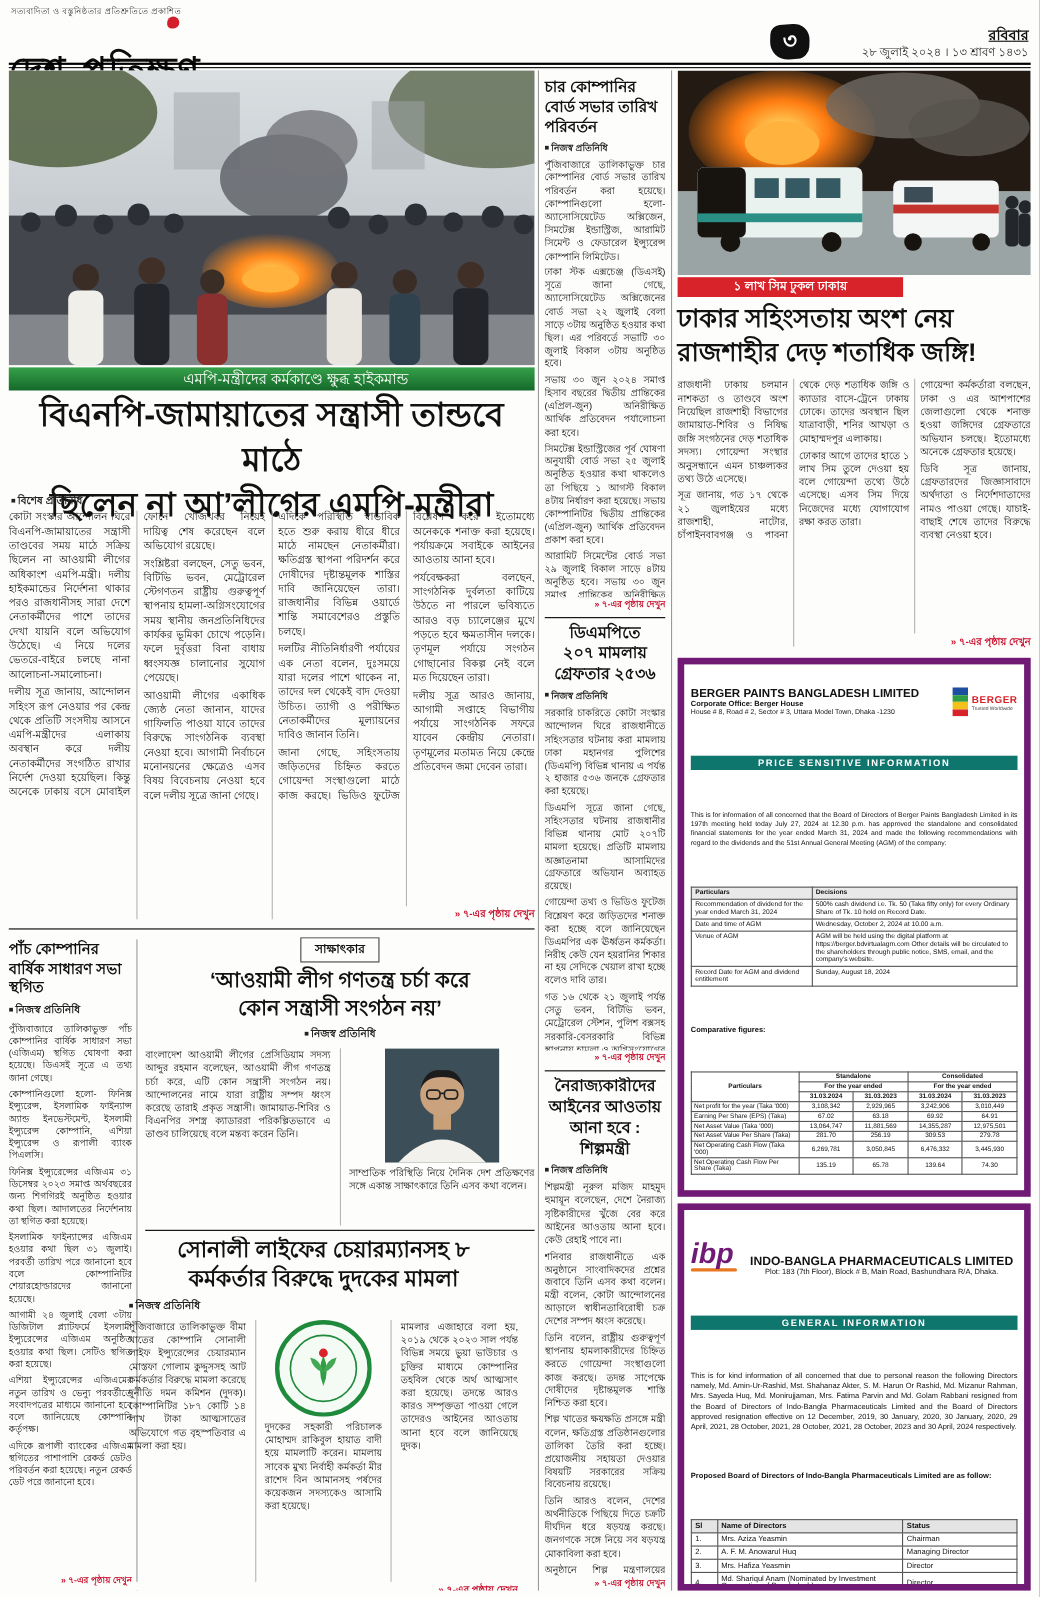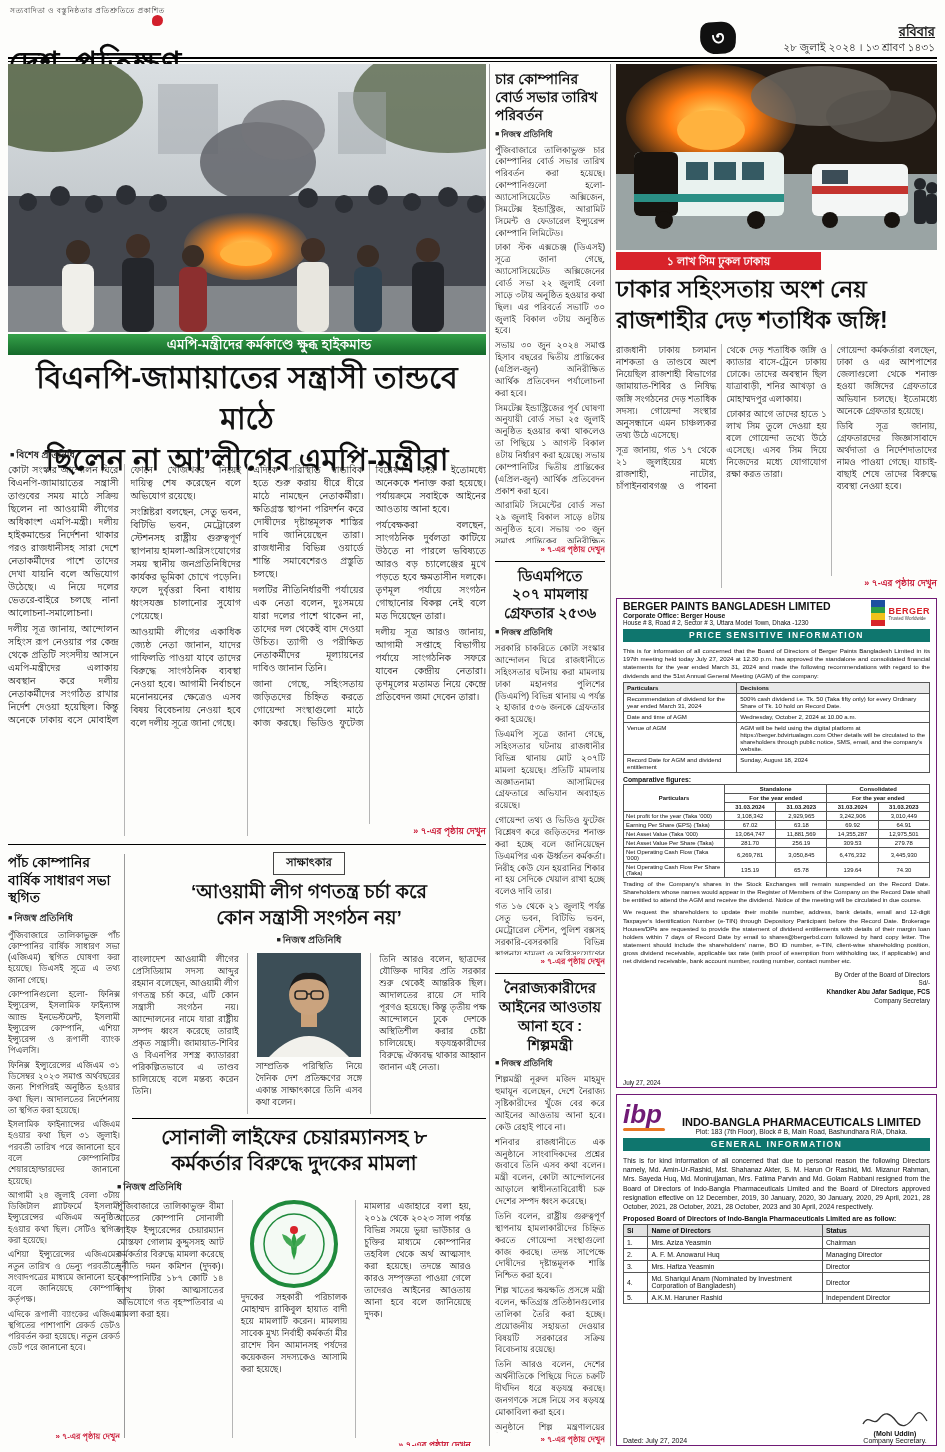--- a/index.html
+++ b/index.html
@@ -20,21 +20,21 @@
   .vrule { border-left:1px solid #9a9a9a; width:0; }
   .hrule { border-top:1px solid #000; height:0; }
   .byline { font-size:9.5px; font-weight:bold; color:#222; }
   .byline::before { content:"■ "; font-size:7px; vertical-align:1px; }
   .para { margin:0 0 3px; }
   .cont { color:#c8102e; font-weight:bold; font-size:9px; text-align:right; background:#fdfdfb; padding-left:4px; }
   .just { text-align:justify; }
 
   
   .photo-frame { overflow:hidden; background:#cfd3d6; }
-  .greenbar { background:linear-gradient(#35a149,#156а2a); background:linear-gradient(#35a149,#15692a); color:#fff; font-weight:bold; font-size:13.5px; text-align:center; line-height:21px;padding-left:44px; }
+  .greenbar { background:linear-gradient(#35a149,#156а2a); background:linear-gradient(#35a149,#15692a); color:#fff; font-weight:normal; font-size:13.5px; text-align:center; line-height:21px;padding-left:44px; }
   .lead-h { font-size:30px; font-weight:900; text-align:center; line-height:1.36; letter-spacing:0; }
   .lead-body { font-size:9.3px; line-height:1.4; column-count:4; column-gap:12px; column-rule:1px solid #b5b5b5; overflow:hidden; }
 
   
   .mid-h { font-size:14px; font-weight:900; line-height:1.3; }
   .mid-h-c { font-size:14.5px; font-weight:900; line-height:1.3; text-align:center; }
   .mid-body { font-size:8.6px; line-height:1.38; overflow:hidden; }
   .mid-sec-rule { border-top:1px solid #000; margin:5px 0; }
 
   
@@ -49,21 +49,21 @@
   
   .tag-box { display:inline-block; border:1px solid #444; padding:1px 12px; font-size:11px; font-weight:bold; }
   .int-h { font-size:19px; font-weight:900; text-align:center; line-height:1.35; }
   .col3wrap { display:flex; gap:8px; }
   .col3wrap > div.txtcol { flex:1; font-size:8.7px; line-height:1.38; text-align:justify; overflow:hidden; }
   .col3wrap > div.txtcol + div.txtcol { border-left:1px solid #b5b5b5; padding-left:8px; }
 
   .son-h { font-size:20px; font-weight:900; text-align:center; line-height:1.3; }
 
   
-  .notice { border:1px solid #701a75; background:#fff; padding:1px 6px; overflow:hidden; display:flex; flex-direction:column; }
+  .notice { border:6px solid #701a75; background:#fff; padding:21px 6px; overflow:hidden; display:flex; flex-direction:column;gap:33px; }
   .blackbar { background:#0f766e; color:#fff; text-align:center; font-weight:bold; font-size:8.5px; letter-spacing:1.5px; line-height:13px; margin:3px 0; }
   .berger-name { font-size:10.5px; font-weight:bold; }
   .berger-off { font-size:6.8px; font-weight:bold; }
   .berger-addr { font-size:6.3px; }
   .n-para { font-size:6.2px; line-height:1.32; text-align:justify; margin:2px 0; }
   table { border-collapse:collapse; width:100%; }
   .dtable td, .dtable th { border:1px solid #555; font-size:6.1px; padding:1.5px 3px; vertical-align:top; text-align:left; }
   .dtable th { background:#e9e9e9; }
   .dtable td:first-child { width:37%; }
   .complbl { font-size:6.8px; font-weight:bold; margin:3px 0 1px; }
@@ -154,21 +154,21 @@
   <div class="abs greenbar" style="left:8px; top:334px; width:478px; height:21px;">এমপি-মন্ত্রীদের কর্মকাণ্ডে ক্ষুব্ধ হাইকমান্ড</div>
 
   <div class="abs" style="left:8px; top:358px; width:478px;">
     <div class="lead-h">বিএনপি-জামায়াতের সন্ত্রাসী তান্ডবে মাঠে</div>
     <div class="lead-h">ছিলেন না আ’লীগের এমপি-মন্ত্রীরা</div>
   </div>
   <div class="abs byline" style="left:10px; top:448px;">বিশেষ প্রতিনিধি</div>
   <div class="abs lead-body just" style="left:8px; top:464px; width:478px; height:372px;">
       <p class="para">কোটা সংস্কার আন্দোলন ঘিরে বিএনপি-জামায়াতের সন্ত্রাসী তাণ্ডবের সময় মাঠে সক্রিয় ছিলেন না আওয়ামী লীগের অধিকাংশ এমপি-মন্ত্রী। দলীয় হাইকমান্ডের নির্দেশনা থাকার পরও রাজধানীসহ সারা দেশে নেতাকর্মীদের পাশে তাদের দেখা যায়নি বলে অভিযোগ উঠেছে। এ নিয়ে দলের ভেতরে-বাইরে চলছে নানা আলোচনা-সমালোচনা।</p>
       <p class="para">দলীয় সূত্র জানায়, আন্দোলন সহিংস রূপ নেওয়ার পর কেন্দ্র থেকে প্রতিটি সংসদীয় আসনে এমপি-মন্ত্রীদের এলাকায় অবস্থান করে দলীয় নেতাকর্মীদের সংগঠিত রাখার নির্দেশ দেওয়া হয়েছিল। কিন্তু অনেকে ঢাকায় বসে মোবাইল ফোনে খোঁজখবর নিয়েই দায়িত্ব শেষ করেছেন বলে অভিযোগ রয়েছে।</p>
-      <p class="para">সংশ্লিষ্টরা বলছেন, সেতু ভবন, বিটিভি ভবন, মেট্রোরেল স্টেশনসহ রাষ্ট্রীয় গুরুত্বপূর্ণ স্থাপনায় হামলা-অগ্নিসংযোগের সময় স্থানীয় জনপ্রতিনিধিদের কার্যকর ভূমিকা চোখে পড়েনি। ফলে দুর্বৃত্তরা বিনা বাধায় ধ্বংসযজ্ঞ চালানোর সুযোগ পেয়েছে।</p>
+      <p class="para">সংশ্লিষ্টরা বলছেন, সেতু ভবন, বিটিভি ভবন, মেট্রোরেল স্টেগণতন রাষ্ট্রীয় গুরুত্বপূর্ণ স্থাপনায় হামলা-অগ্নিসংযোগের সময় স্থানীয় জনপ্রতিনিধিদের কার্যকর ভূমিকা চোখে পড়েনি। ফলে দুর্বৃত্তরা বিনা বাধায় ধ্বংসযজ্ঞ চালানোর সুযোগ পেয়েছে।</p>
       <p class="para">আওয়ামী লীগের একাধিক জ্যেষ্ঠ নেতা জানান, যাদের গাফিলতি পাওয়া যাবে তাদের বিরুদ্ধে সাংগঠনিক ব্যবস্থা নেওয়া হবে। আগামী নির্বাচনে মনোনয়নের ক্ষেত্রেও এসব বিষয় বিবেচনায় নেওয়া হবে বলে দলীয় সূত্রে জানা গেছে।</p>
       <p class="para">এদিকে পরিস্থিতি স্বাভাবিক হতে শুরু করায় ধীরে ধীরে মাঠে নামছেন নেতাকর্মীরা। ক্ষতিগ্রস্ত স্থাপনা পরিদর্শন করে দোষীদের দৃষ্টান্তমূলক শাস্তির দাবি জানিয়েছেন তারা। রাজধানীর বিভিন্ন ওয়ার্ডে শান্তি সমাবেশেরও প্রস্তুতি চলছে।</p>
       <p class="para">দলটির নীতিনির্ধারণী পর্যায়ের এক নেতা বলেন, দুঃসময়ে যারা দলের পাশে থাকেন না, তাদের দল থেকেই বাদ দেওয়া উচিত। ত্যাগী ও পরীক্ষিত নেতাকর্মীদের মূল্যায়নের দাবিও জানান তিনি।</p>
       <p class="para">জানা গেছে, সহিংসতায় জড়িতদের চিহ্নিত করতে গোয়েন্দা সংস্থাগুলো মাঠে কাজ করছে। ভিডিও ফুটেজ বিশ্লেষণ করে ইতোমধ্যে অনেককে শনাক্ত করা হয়েছে। পর্যায়ক্রমে সবাইকে আইনের আওতায় আনা হবে।</p>
       <p class="para">পর্যবেক্ষকরা বলছেন, সাংগঠনিক দুর্বলতা কাটিয়ে উঠতে না পারলে ভবিষ্যতে আরও বড় চ্যালেঞ্জের মুখে পড়তে হবে ক্ষমতাসীন দলকে। তৃণমূল পর্যায়ে সংগঠন গোছানোর বিকল্প নেই বলে মত দিয়েছেন তারা।</p>
       <p class="para">দলীয় সূত্র আরও জানায়, আগামী সপ্তাহে বিভাগীয় পর্যায়ে সাংগঠনিক সফরে যাবেন কেন্দ্রীয় নেতারা। তৃণমূলের মতামত নিয়ে কেন্দ্রে প্রতিবেদন জমা দেবেন তারা।</p>
     </div>
   <div class="abs cont" style="left:346px; top:824px; width:140px;">» ৭-এর পৃষ্ঠায় দেখুন</div>
   <div class="abs hrule" style="left:8px; top:844px; width:478px;"></div>
 
@@ -201,21 +201,20 @@
           <path d="M12 104 Q52 62 92 104 Z" fill="#f2f1ec"></path>
           <rect x="44" y="58" width="16" height="16" fill="#c9a179"></rect>
           <circle cx="52" cy="42" r="20" fill="#caa37e"></circle>
           <path d="M32 38 Q36 18 52 20 Q68 18 72 38 Q68 26 52 26 Q36 26 32 38 Z" fill="#1c1c1c"></path>
           <rect x="38" y="38" width="12" height="8" rx="3" fill="none" stroke="#222" stroke-width="1.5"></rect>
           <rect x="54" y="38" width="12" height="8" rx="3" fill="none" stroke="#222" stroke-width="1.5"></rect>
           <line x1="50" y1="41" x2="54" y2="41" stroke="#222" stroke-width="1.5"></line>
         </svg>
         <div>সাম্প্রতিক পরিস্থিতি নিয়ে দৈনিক দেশ প্রতিক্ষণের সঙ্গে একান্ত সাক্ষাৎকারে তিনি এসব কথা বলেন।</div>
       </div>
-      <div class="txtcol">তিনি আরও বলেন, ছাত্রদের যৌক্তিক দাবির প্রতি সরকার শুরু থেকেই আন্তরিক ছিল। আদালতের রায়ে সে দাবি পূরণও হয়েছে। কিন্তু তৃতীয় পক্ষ আন্দোলনে ঢুকে দেশকে অস্থিতিশীল করার চেষ্টা চালিয়েছে। ষড়যন্ত্রকারীদের বিরুদ্ধে ঐক্যবদ্ধ থাকার আহ্বান জানান এই নেতা।</div>
     </div>
 
   </div>
   <div class="abs hrule" style="left:132px; top:1118px; width:354px;"></div>
 
   <div class="abs" style="left:117px; top:1124px; width:354px; height:322px; overflow:hidden;">
     <div class="son-h">সোনালী লাইফের চেয়ারম্যানসহ ৮</div>
     <div class="son-h">কর্মকর্তার বিরুদ্ধে দুদকের মামলা</div>
     <div class="byline" style="margin:4px 0 5px;">নিজস্ব প্রতিনিধি</div>
     <div class="col3wrap" style="height:238px;">

